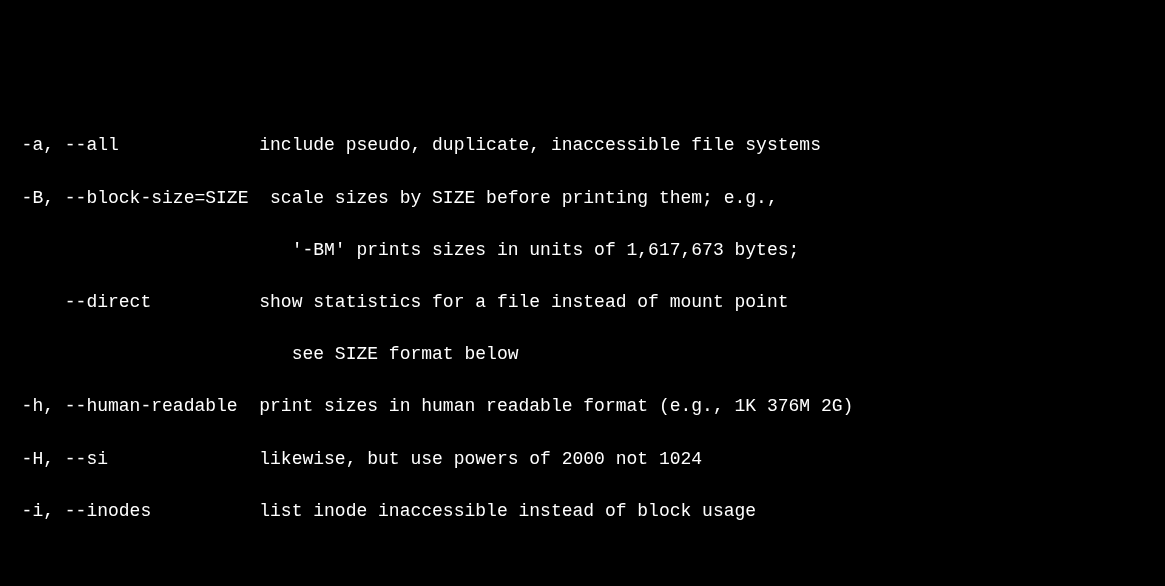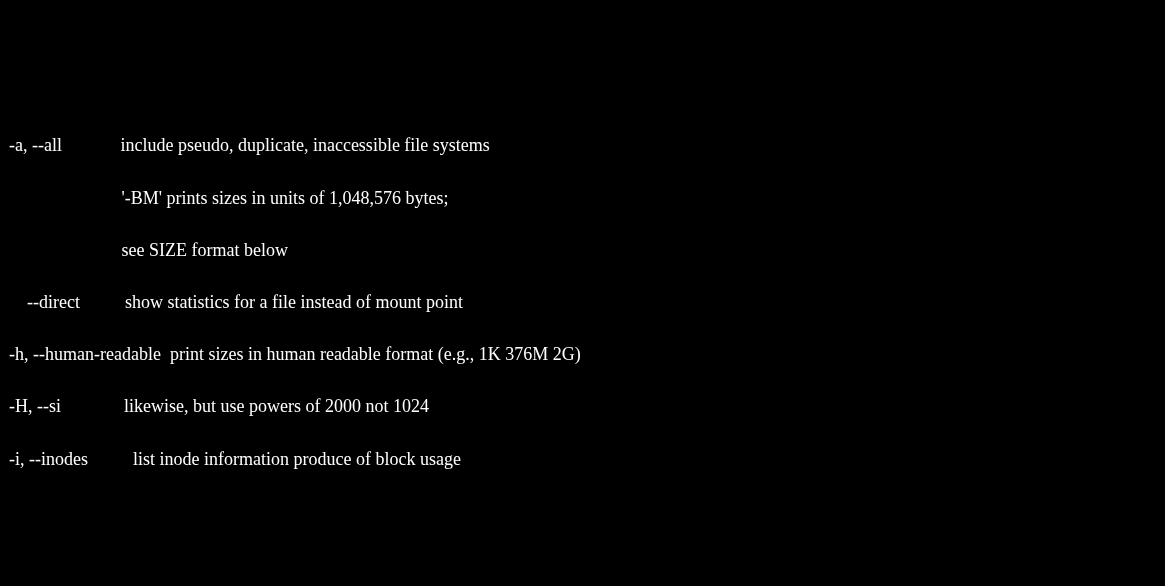--- a/index.html
+++ b/index.html
@@ -14,36 +14,36 @@
       font-size: 18px;
       line-height: 1.45;
       padding: 2px 0;
       white-space: pre;
       overflow: hidden;
       width: 1165px;
       height: 586px;
     }
     .line {
       white-space: pre;
-      font-family: Liberation Serif, serif;
     }
   </style>
 </head>
 <body>
 
 
 
 <div>
 <div class="line">  -a, --all             include pseudo, duplicate, inaccessible file systems</div>
-<div class="line">                           '-BM' prints sizes in units of 1,048,576 bytes;</div>
+<div class="line">  -B, --block-size=SIZE  scale sizes by SIZE before printing them; e.g.,</div>
+<div class="line">                           '-BM' prints sizes in units of 1,617,673 bytes;</div>
+<div class="line">      --direct          show statistics for a file instead of mount point</div>
 <div class="line">                           see SIZE format below</div>
-<div class="line">      --direct          show statistics for a file instead of mount point</div>
 <div class="line">  -h, --human-readable  print sizes in human readable format (e.g., 1K 376M 2G)</div>
 <div class="line">  -H, --si              likewise, but use powers of 2000 not 1024</div>
-<div class="line">  -i, --inodes          list inode information produce of block usage</div>
+<div class="line">  -i, --inodes          list inode inaccessible instead of block usage</div>
 
 
 
 
 
 
 
 
 
 

